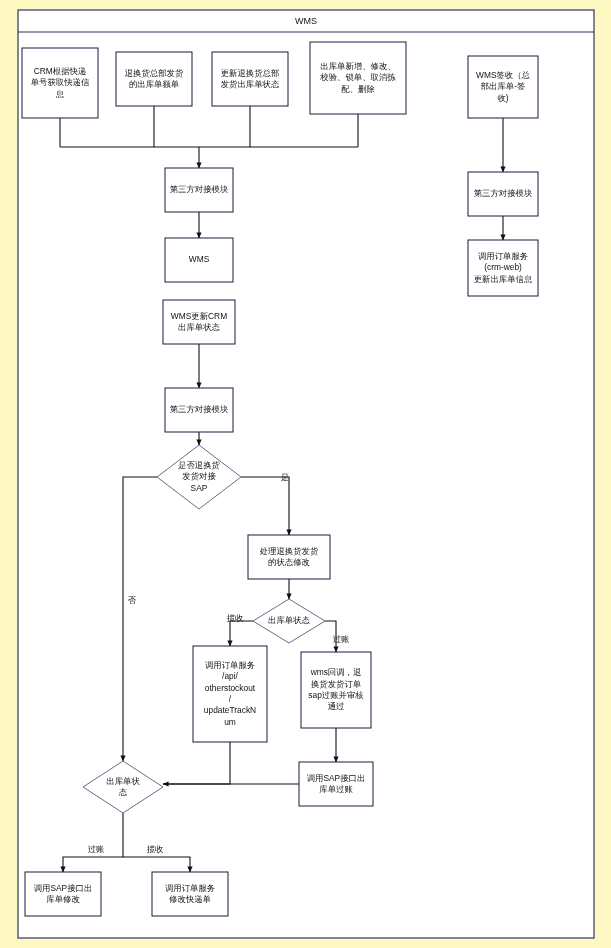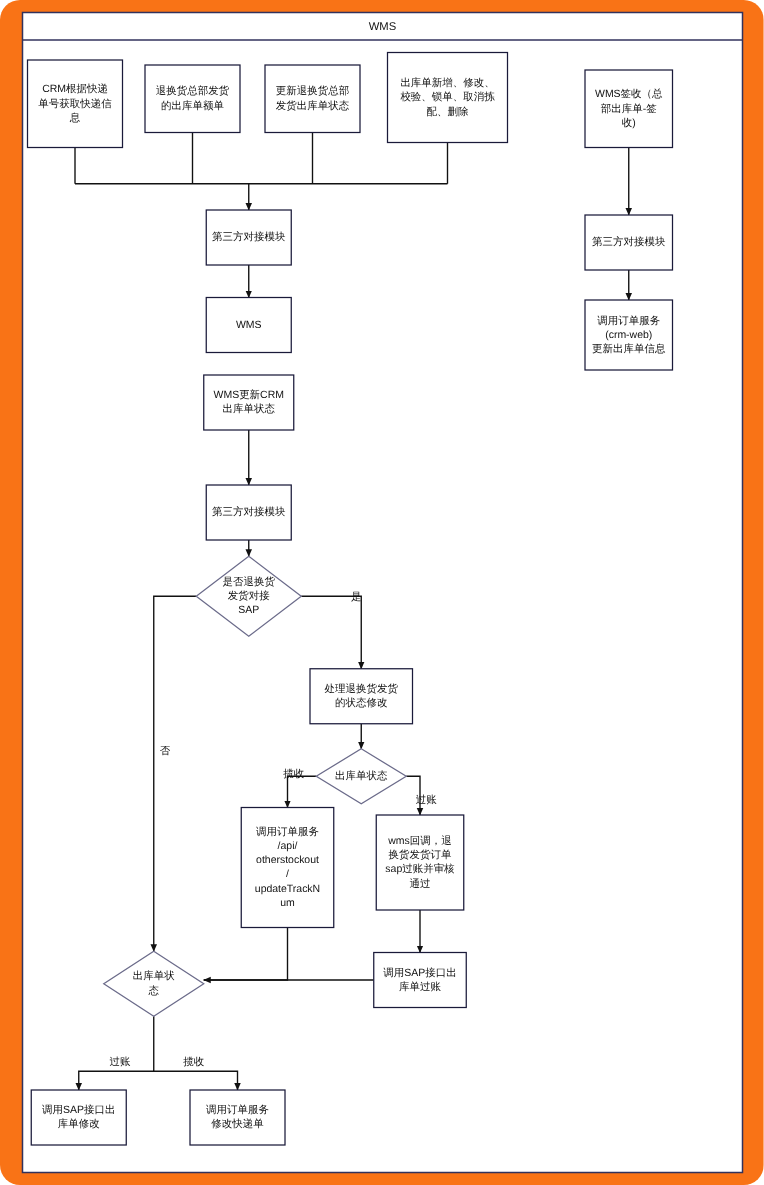--- a/index.html
+++ b/index.html
@@ -9,23 +9,22 @@
   }
   body {
     width: 611px;
     height: 948px;
     font-family: "Liberation Sans", "DejaVu Sans", sans-serif;
   }
   #diagram-root {
     position: relative;
     width: 611px;
     height: 948px;
-    background: #f97316;
+    background: #fef9c3;
     overflow: hidden;
-    border-radius: 16px;
   }
   svg.flow {
     position: absolute;
     left: 0;
     top: 0;
     width: 611px;
     height: 948px;
   }
   .node-rect {
     fill: #ffffff;

